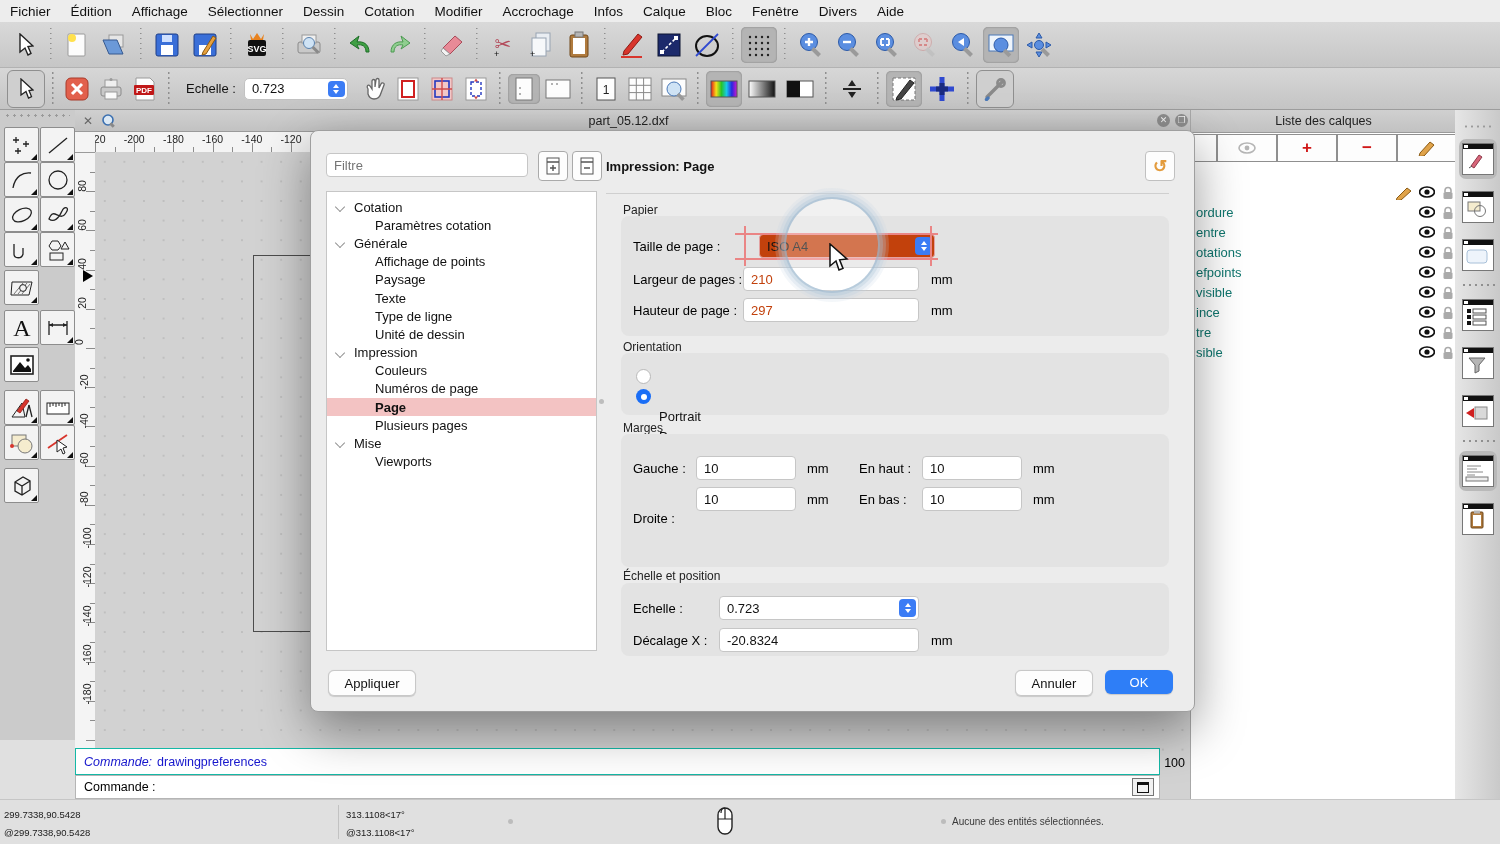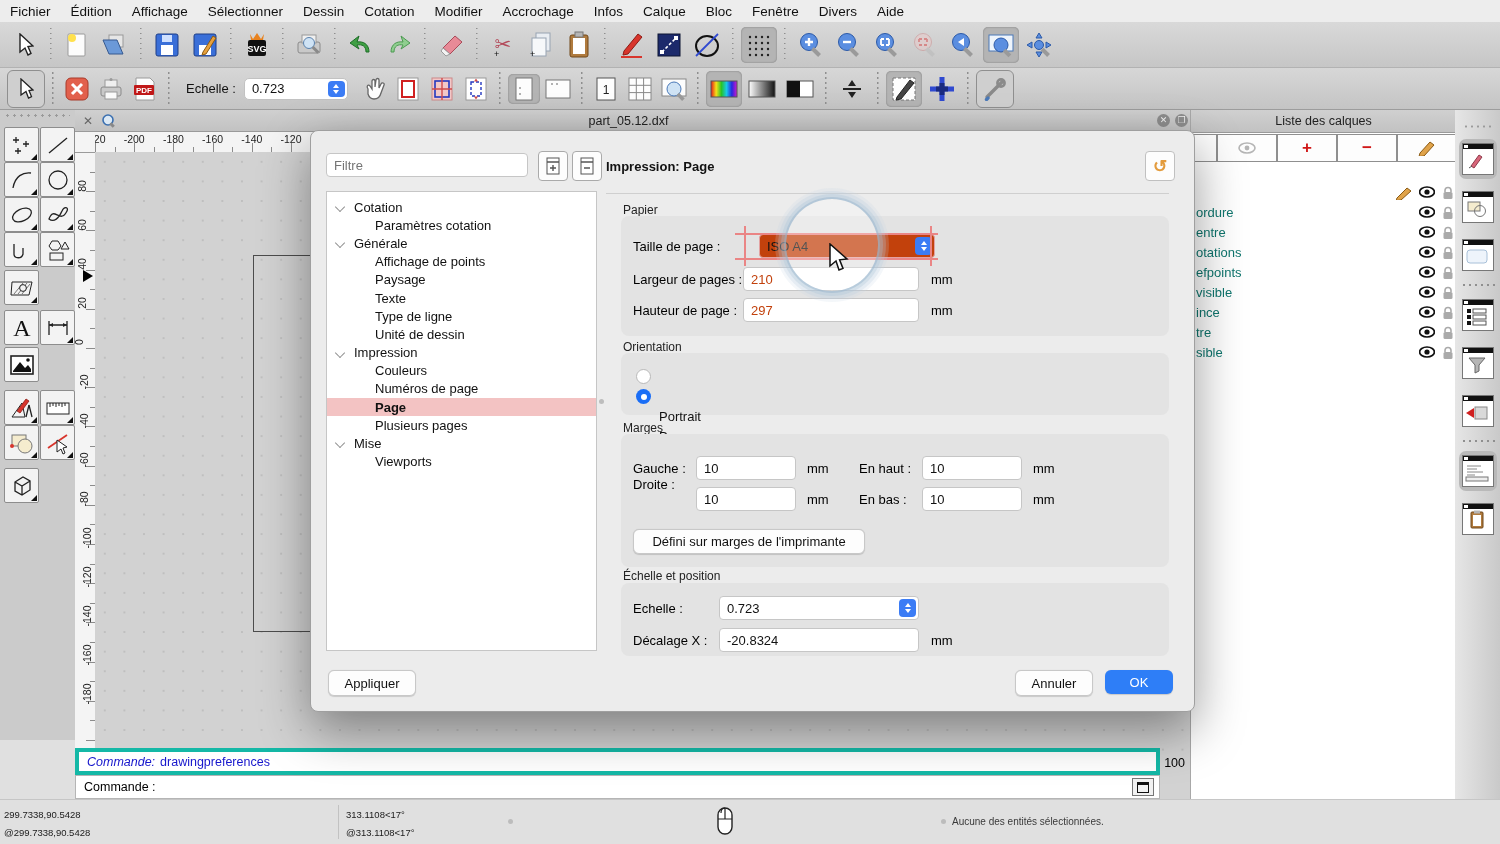--- a/index.html
+++ b/index.html
@@ -61,21 +61,21 @@
      background-image:radial-gradient(circle,#bfbfbf .8px,transparent 1.1px);background-size:19.6px 19.6px;}
   #drawrect{position:absolute;left:158px;top:103px;width:640px;height:375px;border:1px solid #4c4c4c;}
   #vmarker{position:absolute;left:8px;top:50px;width:0;height:0;z-index:3;
      border-top:6px solid transparent;border-bottom:6px solid transparent;border-left:10px solid #000;}
   #hscroll{left:3px;top:649px;width:1010px;height:13px;background:#fafafa;border:1px solid #d0d0d0;border-radius:2px;}
   #hthumb{position:absolute;left:175px;top:2px;width:672px;height:8px;background:#8f8f8f;border-radius:4px;}
   #scrolllabel{left:1018px;top:646px;width:92px;text-align:right;font-size:12.5px;color:#000;}
   
   #cmdpanel{left:75px;top:775px;width:1085px;height:24px;background:#fff;border:1px solid #b5b5b5;box-sizing:border-box;
             display:flex;align-items:center;font-size:12.5px;}
-  #cmdhistory{left:75px;top:748px;width:1085px;height:27px;background:#fff;border:4px solid #14b8a6;box-sizing:border-box;
+  #cmdhistory{left:75px;top:748px;width:1085px;height:27px;background:#fff;border:1px solid #14b8a6;box-sizing:border-box;
             display:flex;align-items:center;font-size:12.5px;color:#1616cc;}
   #cmdhistory .lbl{font-style:italic;margin-left:8px;}
   #cmdhistory .val{margin-left:5px;}
   #cmdpanel .lbl{margin-left:8px;color:#000;}
   #cmdinput{flex:1;height:18px;border:none;outline:none;font:inherit;margin:0 6px;}
   #cmdwinbtn{width:20px;height:16px;border:1px solid #777;background:#f2f2f2;margin-right:5px;
              display:flex;align-items:center;justify-content:center;}
   #cmdwinbtn b{display:block;width:10px;height:7px;border:1px solid #111;border-top:3px solid #111;}
   
   #statusbar{left:0;top:799px;width:1500px;height:45px;background:#e0e0e0;border-top:1px solid #c6c6c6;font-size:9.5px;color:#1a1a1a;}
@@ -1018,33 +1018,30 @@
   <span class="flabel" style="left:322px;top:330px;">Gauche :</span>
   <div class="fld" style="left:385px;top:325px;width:100px;">
       <span>10</span>
     </div>
   <span class="unit" style="left:496px;top:330px;">mm</span>
   <span class="flabel" style="left:548px;top:330px;">En haut :</span>
   <div class="fld" style="left:611px;top:325px;width:100px;">
       <span>10</span>
     </div>
   <span class="unit" style="left:722px;top:330px;">mm</span>
-  <span class="flabel" style="left:322px;top:346px;text-align:center;">Droite :</span>
+  <span class="flabel" style="left:322px;top:380px;text-align:center;">Droite :</span>
   <div class="fld" style="left:385px;top:356px;width:100px;">
       <span>10</span>
     </div>
   <span class="unit" style="left:496px;top:361px;">mm</span>
   <span class="flabel" style="left:548px;top:361px;">En bas :</span>
   <div class="fld" style="left:611px;top:356px;width:100px;">
       <span>10</span>
     </div>
   <span class="unit" style="left:722px;top:361px;">mm</span>
-  <div class="pushbtn" style="left:322px;top:398px;width:230px;height:23px;">
-      <span>Défini sur marges de l'imprimante</span>
-    </div>
 
   <div class="section-label" style="left:312px;top:438px;">Échelle et position</div>
   <div class="groupbox" style="top:452px;height:73px;"></div>
   <span class="flabel" style="left:322px;top:470px;">Echelle :</span>
   <div class="fld" style="left:408px;top:465px;width:200px;">
     <span>0.723</span>
     <span class="stepper">
         <i class="up"></i>
         <i class="dn"></i>
       </span>

